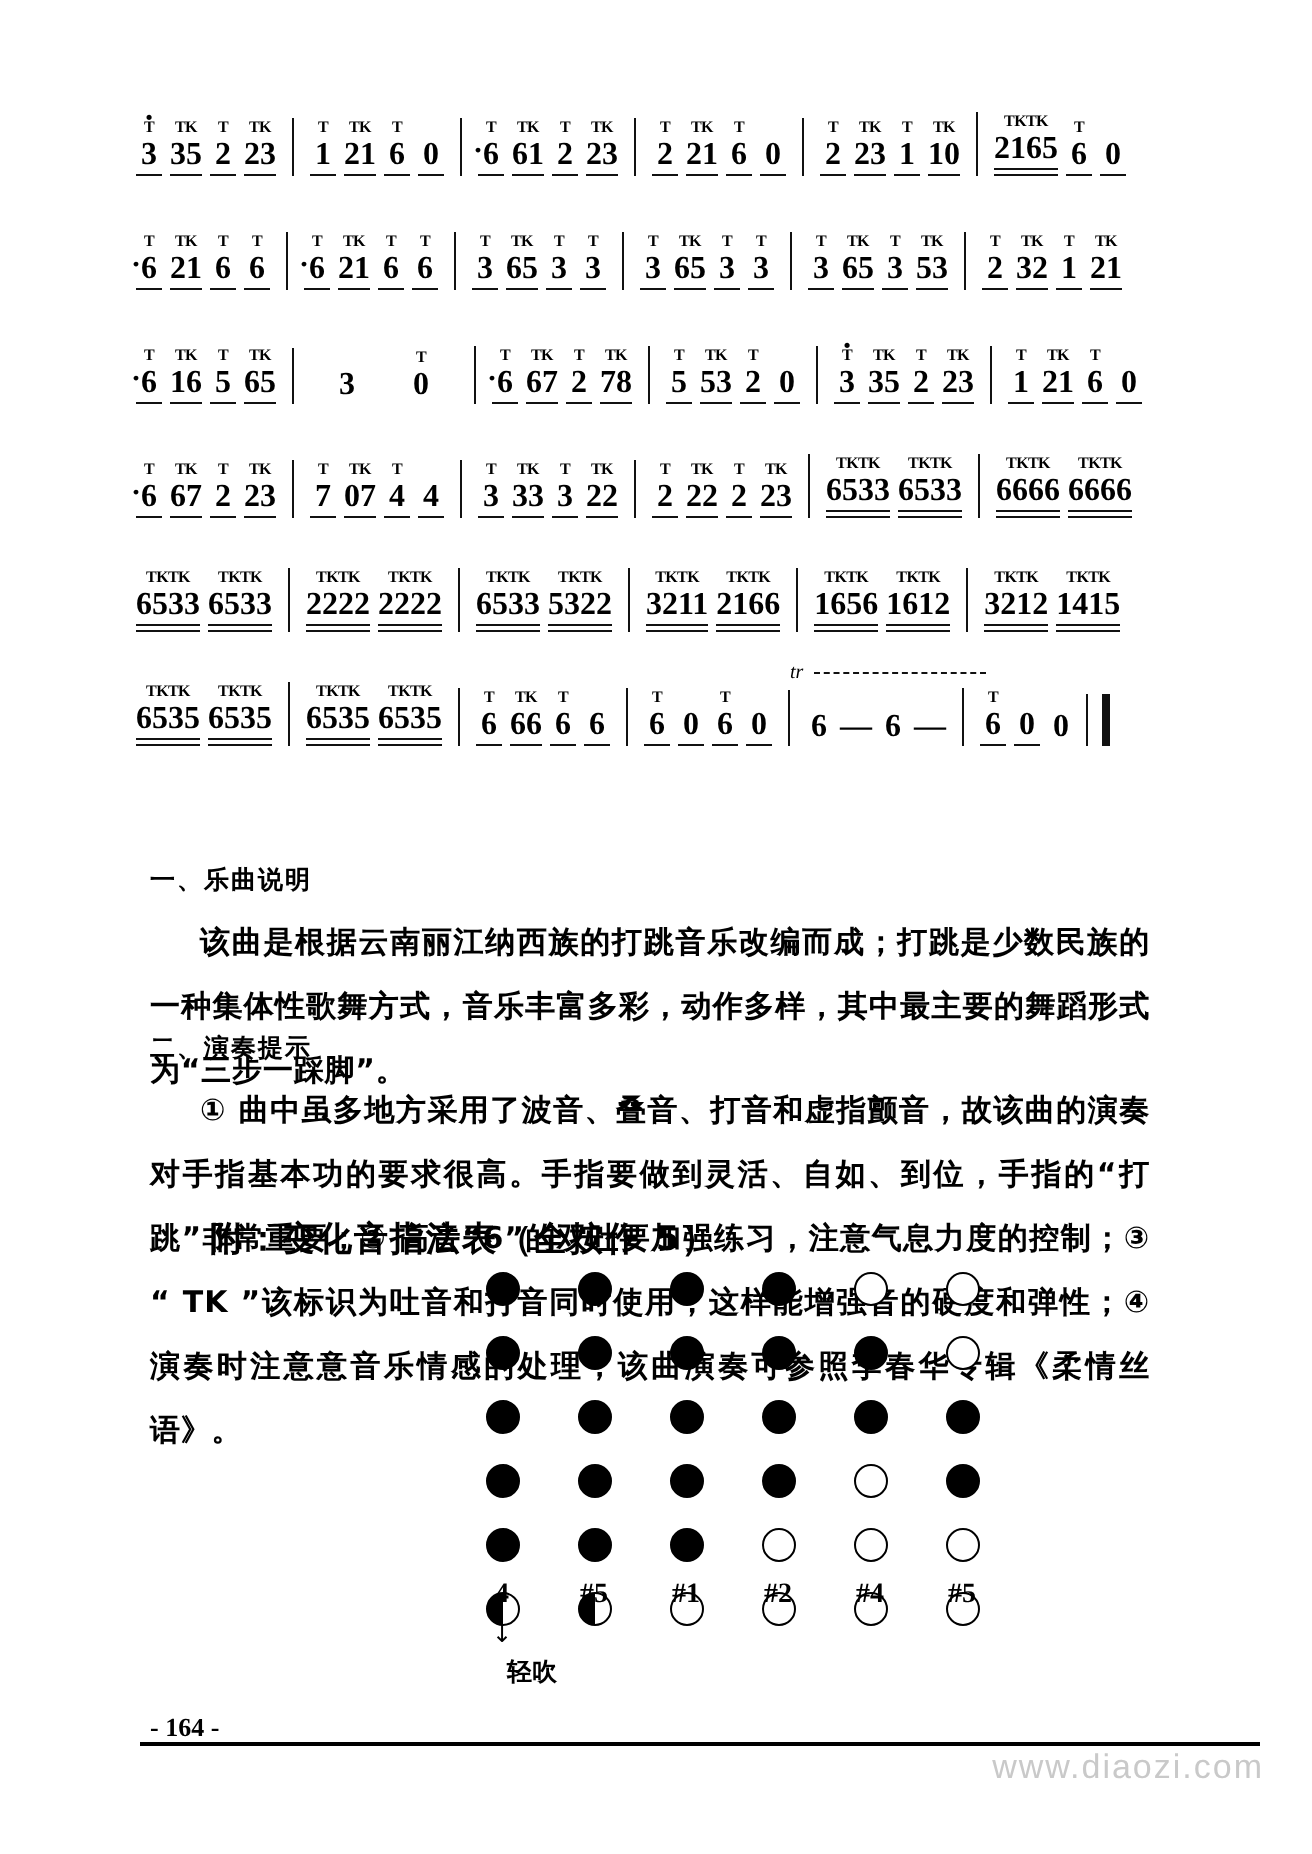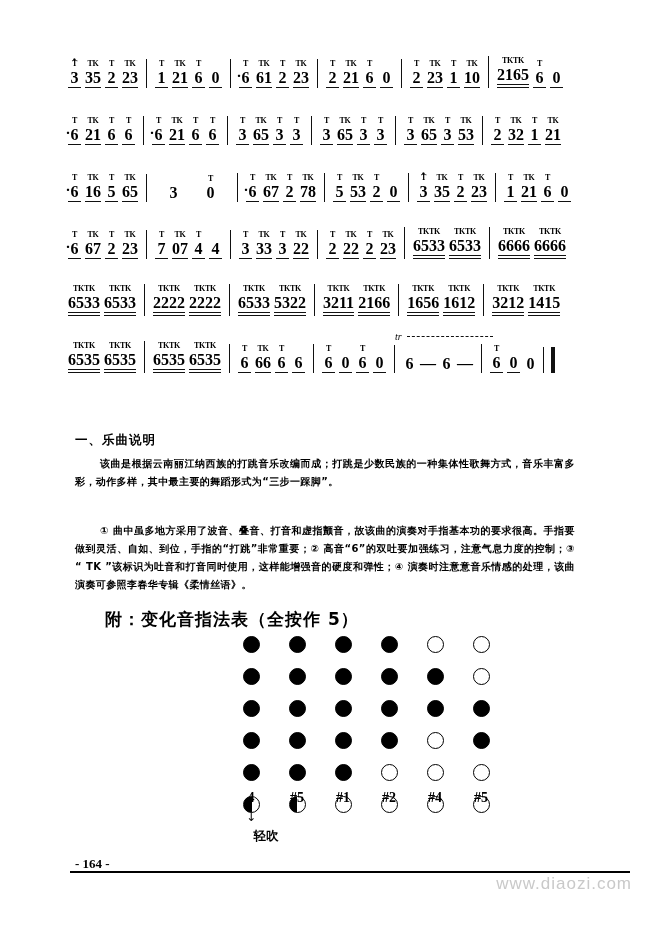--- a/index.html
+++ b/index.html
@@ -66,21 +66,21 @@
   
   .sec{
     position:absolute;font-family:"DejaVu Sans","Liberation Sans",sans-serif;
     color:#000;
     margin-top:24px;
   }
   .sec-title{
     font-size:12.5px;font-weight:bold;letter-spacing:1px;
   }
   .sec-body{
-    font-size:10px;line-height:18px;text-align:justify;
+    font-size:15px;line-height:32px;text-align:justify;
     font-weight:bold;letter-spacing:0.4px;
   }
   .indent{text-indent:25px;}
 
   
   .chart-title{
     position:absolute;left:105px;top:608px;
     font-size:17px;font-weight:bold;letter-spacing:1px;
   }
   .chart{
@@ -852,20 +852,21 @@
       </div>
     </div>
   </div>
 
   <div class="sec" style="left:75px;top:408px;width:500px;">
     <div class="sec-title">一、乐曲说明</div>
     <div class="sec-body indent" style="margin-top:6px;">该曲是根据云南丽江纳西族的打跳音乐改编而成；打跳是少数民族的一种集体性歌舞方式，音乐丰富多彩，动作多样，其中最主要的舞蹈形式为“三步一踩脚”。</div>
   </div>
 
   <div class="sec" style="left:75px;top:492px;width:500px;">
+    <div class="sec-title">二、演奏提示</div>
     <div class="sec-body indent" style="margin-top:6px;">① 曲中虽多地方采用了波音、叠音、打音和虚指颤音，故该曲的演奏对手指基本功的要求很高。手指要做到灵活、自如、到位，手指的“打跳”非常重要；② 高音“6”的双吐要加强练习，注意气息力度的控制；③ “ TK ”该标识为吐音和打音同时使用，这样能增强音的硬度和弹性；④ 演奏时注意意音乐情感的处理，该曲演奏可参照李春华专辑《柔情丝语》。</div>
   </div>
 
   <div class="chart-title">附：变化音指法表（全按作 5）</div>
 
   <div class="chart">
     <div class="crow">
       <div class="cell">
           <span class="hole filled"></span>
         </div>

